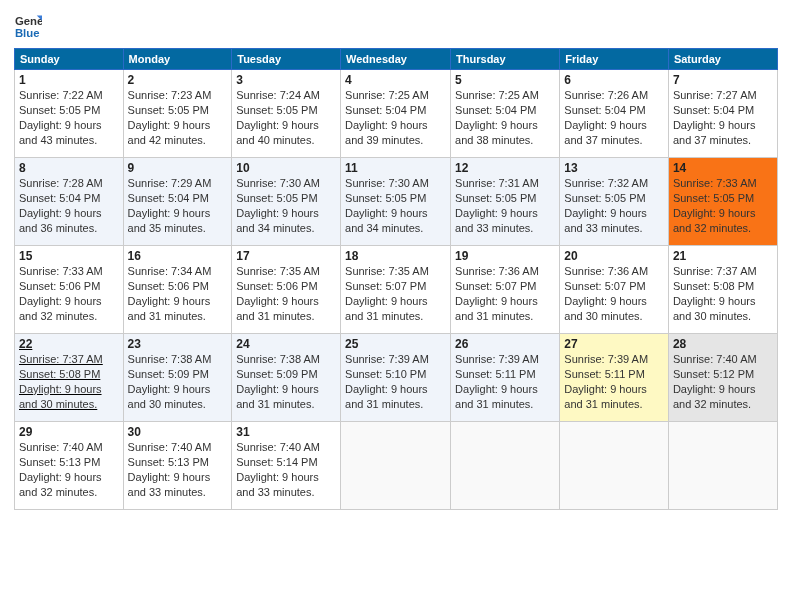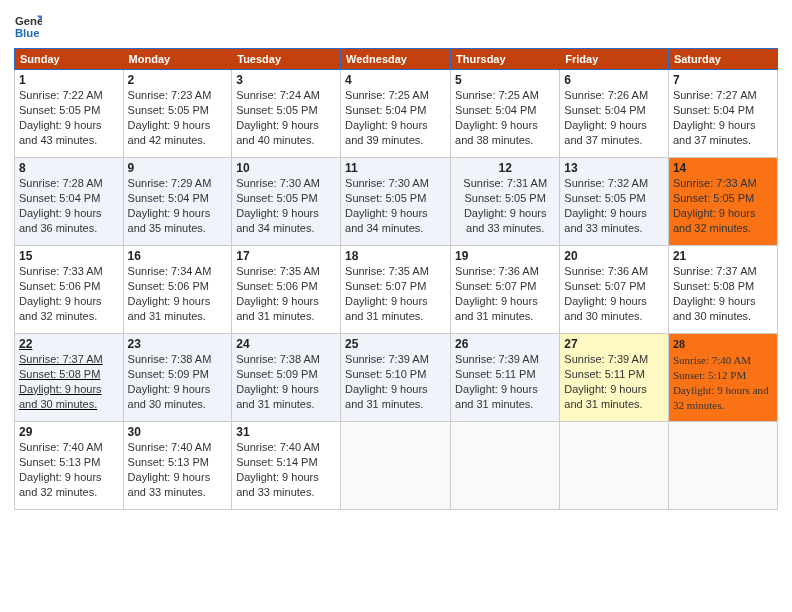--- a/index.html
+++ b/index.html
@@ -42,21 +42,21 @@
     .subtitle {
       font-size: 14px;
       color: #555;
     }
     .calendar {
       width: 100%;
       border-collapse: collapse;
       font-size: 9.5px;
     }
     .calendar th {
-      background: #c2410c;
+      background: #0369a1;
       color: #fff;
       font-size: 11px;
       font-weight: bold;
       text-align: left;
       padding: 4px 5px;
       border: 1px solid #2a6ac7;
     }
     .calendar td {
       vertical-align: top;
       border: 1px solid #ccc;
@@ -155,21 +155,21 @@
 <div class="day-detail">Sunrise: 7:29 AM<br>Sunset: 5:04 PM<br>Daylight: 9 hours and 35 minutes.</div>
           </td>
           <td style="background: rgb(240, 244, 250);">
             <span class="day-num">10</span>
 <div class="day-detail">Sunrise: 7:30 AM<br>Sunset: 5:05 PM<br>Daylight: 9 hours and 34 minutes.</div>
           </td>
           <td style="background: rgb(240, 244, 250);">
             <span class="day-num">11</span>
 <div class="day-detail">Sunrise: 7:30 AM<br>Sunset: 5:05 PM<br>Daylight: 9 hours and 34 minutes.</div>
           </td>
-          <td style="background: rgb(240, 244, 250); text-align: center;">
+          <td style="background: rgb(240, 244, 250);">
             <span class="day-num">12</span>
 <div class="day-detail">Sunrise: 7:31 AM<br>Sunset: 5:05 PM<br>Daylight: 9 hours and 33 minutes.</div>
           </td>
           <td style="background: rgb(240, 244, 250);">
             <span class="day-num">13</span>
 <div class="day-detail">Sunrise: 7:32 AM<br>Sunset: 5:05 PM<br>Daylight: 9 hours and 33 minutes.</div>
           </td>
           <td style="background: #f97316;">
             <span class="day-num">14</span>
 <div class="day-detail">Sunrise: 7:33 AM<br>Sunset: 5:05 PM<br>Daylight: 9 hours and 32 minutes.</div>
@@ -223,21 +223,21 @@
 <div class="day-detail">Sunrise: 7:39 AM<br>Sunset: 5:10 PM<br>Daylight: 9 hours and 31 minutes.</div>
           </td>
           <td style="background: rgb(240, 244, 250);">
             <span class="day-num">26</span>
 <div class="day-detail">Sunrise: 7:39 AM<br>Sunset: 5:11 PM<br>Daylight: 9 hours and 31 minutes.</div>
           </td>
           <td style="background: #fef9c3;">
             <span class="day-num">27</span>
 <div class="day-detail">Sunrise: 7:39 AM<br>Sunset: 5:11 PM<br>Daylight: 9 hours and 31 minutes.</div>
           </td>
-          <td style="background: #f97316; font-family: Liberation Serif, serif;">
+          <td style="background: #e5e5e5;">
             <span class="day-num">28</span>
 <div class="day-detail">Sunrise: 7:40 AM<br>Sunset: 5:12 PM<br>Daylight: 9 hours and 32 minutes.</div>
           </td>
         </tr>
         <tr>
           <td>
             <span class="day-num">29</span>
 <div class="day-detail">Sunrise: 7:40 AM<br>Sunset: 5:13 PM<br>Daylight: 9 hours and 32 minutes.</div>
           </td>
           <td>

